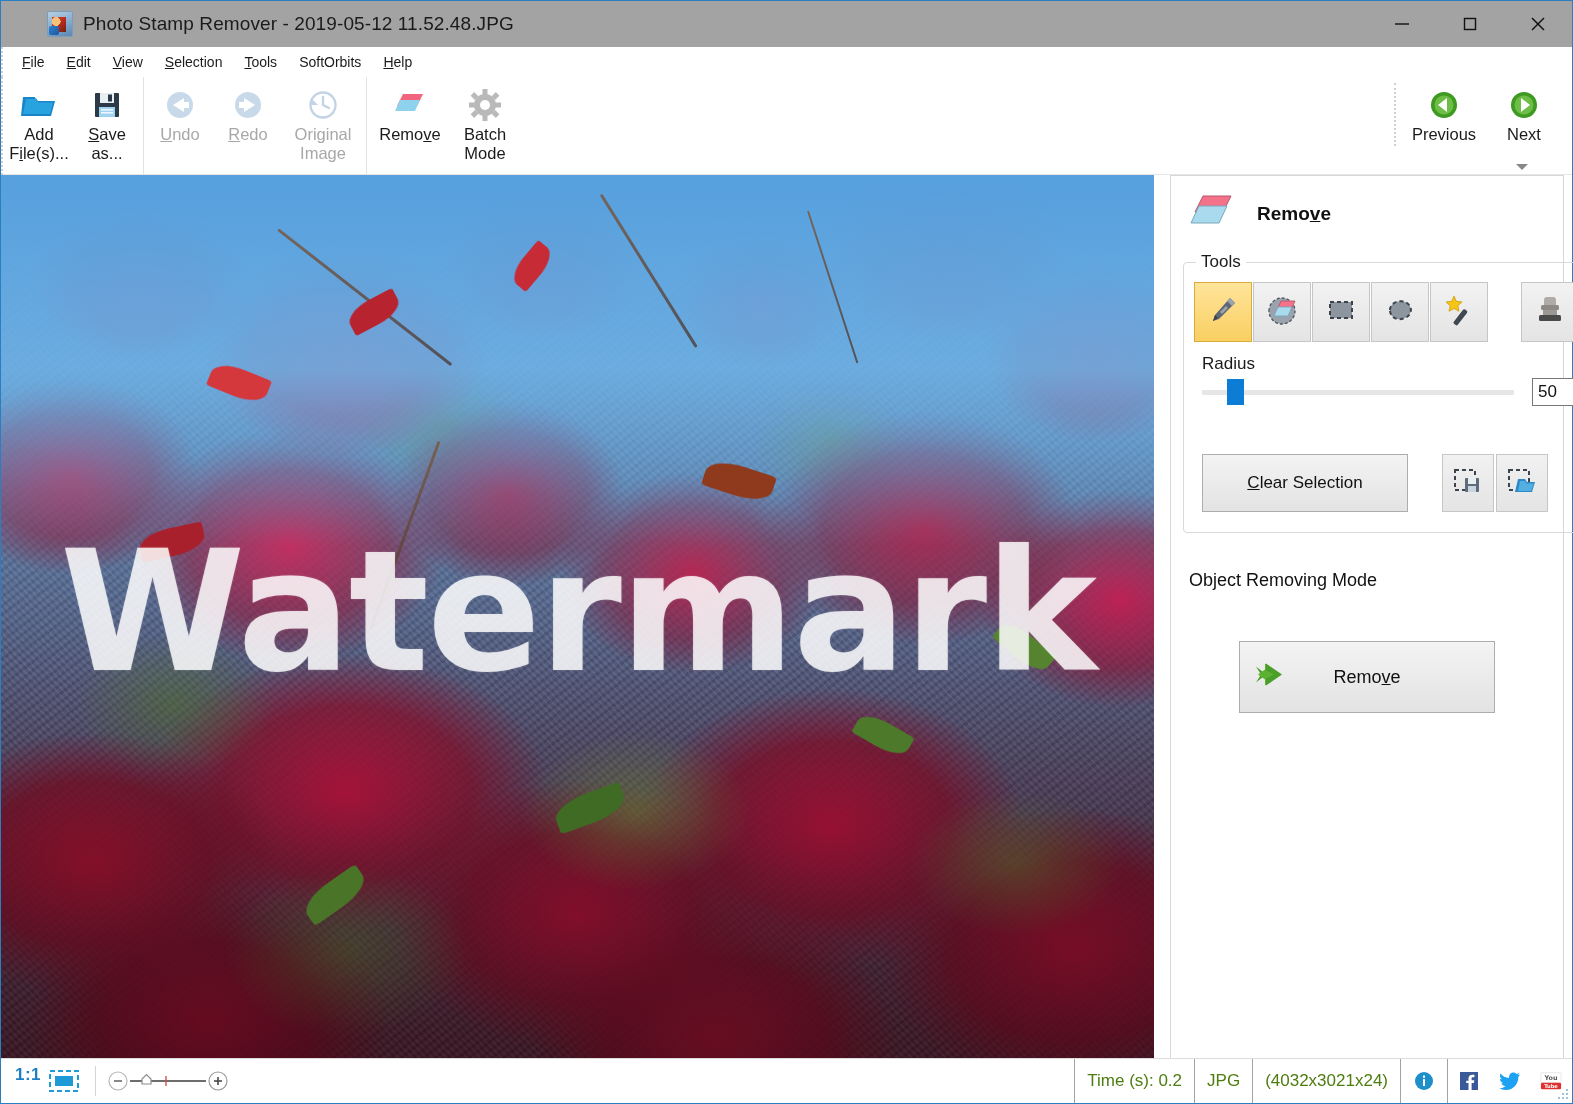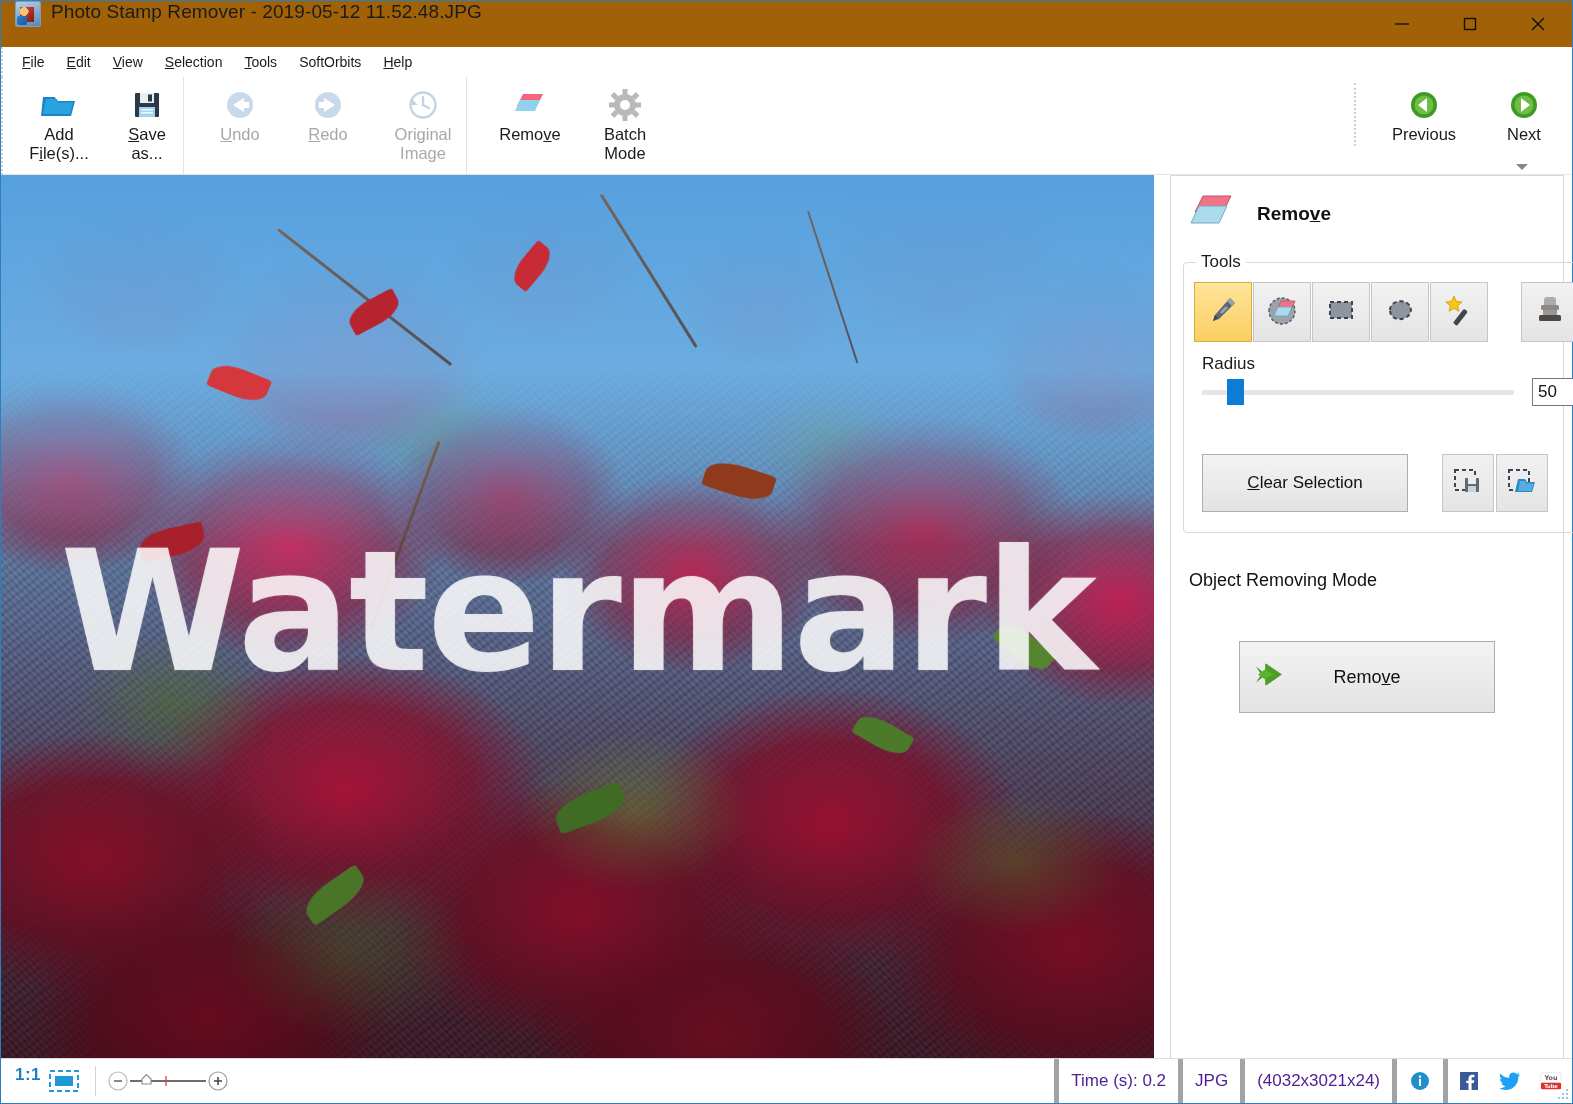--- a/index.html
+++ b/index.html
@@ -20,23 +20,24 @@
     background: #ffffff;
     display: flex;
     flex-direction: column;
   }
 
   
   .titlebar {
     height: 46px;
     flex: 0 0 46px;
     display: flex;
-    align-items: flex-start;
-    background: #a16207;
-    position: relative;
+    align-items: center;
+    background: #a3a3a3;
+    position: relative;
+    padding-left: 32px;
   }
   .title-icon {
     width: 26px; height: 26px;
     margin-left: 14px; margin-right: 10px;
     border-radius: 2px;
     position: relative;
     overflow: hidden;
     background: linear-gradient(160deg,#b9cfe3 0%,#8fb3d4 40%,#5c87b4 100%);
     border: 1px solid #7d9cb8;
     box-sizing: border-box;
@@ -111,21 +112,20 @@
     position: relative;
   }
   .rb-group.bordered { border-left: 1px solid #e2e2e2; border-right: 1px solid #e2e2e2; }
   .rb-btn {
     width: 64px;
     display: flex;
     flex-direction: column;
     align-items: center;
     padding: 2px 2px;
     cursor: default;
-    margin-left: 20px;
   }
   .rb-btn .ic { height: 40px; display:flex; align-items:center; justify-content:center; }
   .rb-btn .lb {
     font-size: 16.5px;
     line-height: 19px;
     color: #1b1b1b;
     text-align: center;
     word-break: break-word;
   }
   .rb-btn.disabled .lb { color: #a8a8a8; }
@@ -444,23 +444,23 @@
   }
   .sb-right {
     margin-left: auto;
     display: flex;
     align-items: stretch;
     height: 44px;
   }
   .sb-cell {
     display: flex; align-items: center;
     padding: 0 12px;
-    border-left: 5px solid #a3a3a3;
+    border-left: 1px solid #a3a3a3;
     font-size: 17px;
-    color: #4c1d95;
+    color: #4d7c0f;
     white-space: nowrap;
   }
   .sb-cell.icons { padding: 0 10px; gap: 19px; }
   .sb-soc { width: 22px; height: 22px; cursor: default; display:flex; align-items:center; justify-content:center;}
   .resize-grip {
     position: absolute; right: 2px; bottom: 2px;
     width: 14px; height: 14px;
   }
 </style>
 </head>

